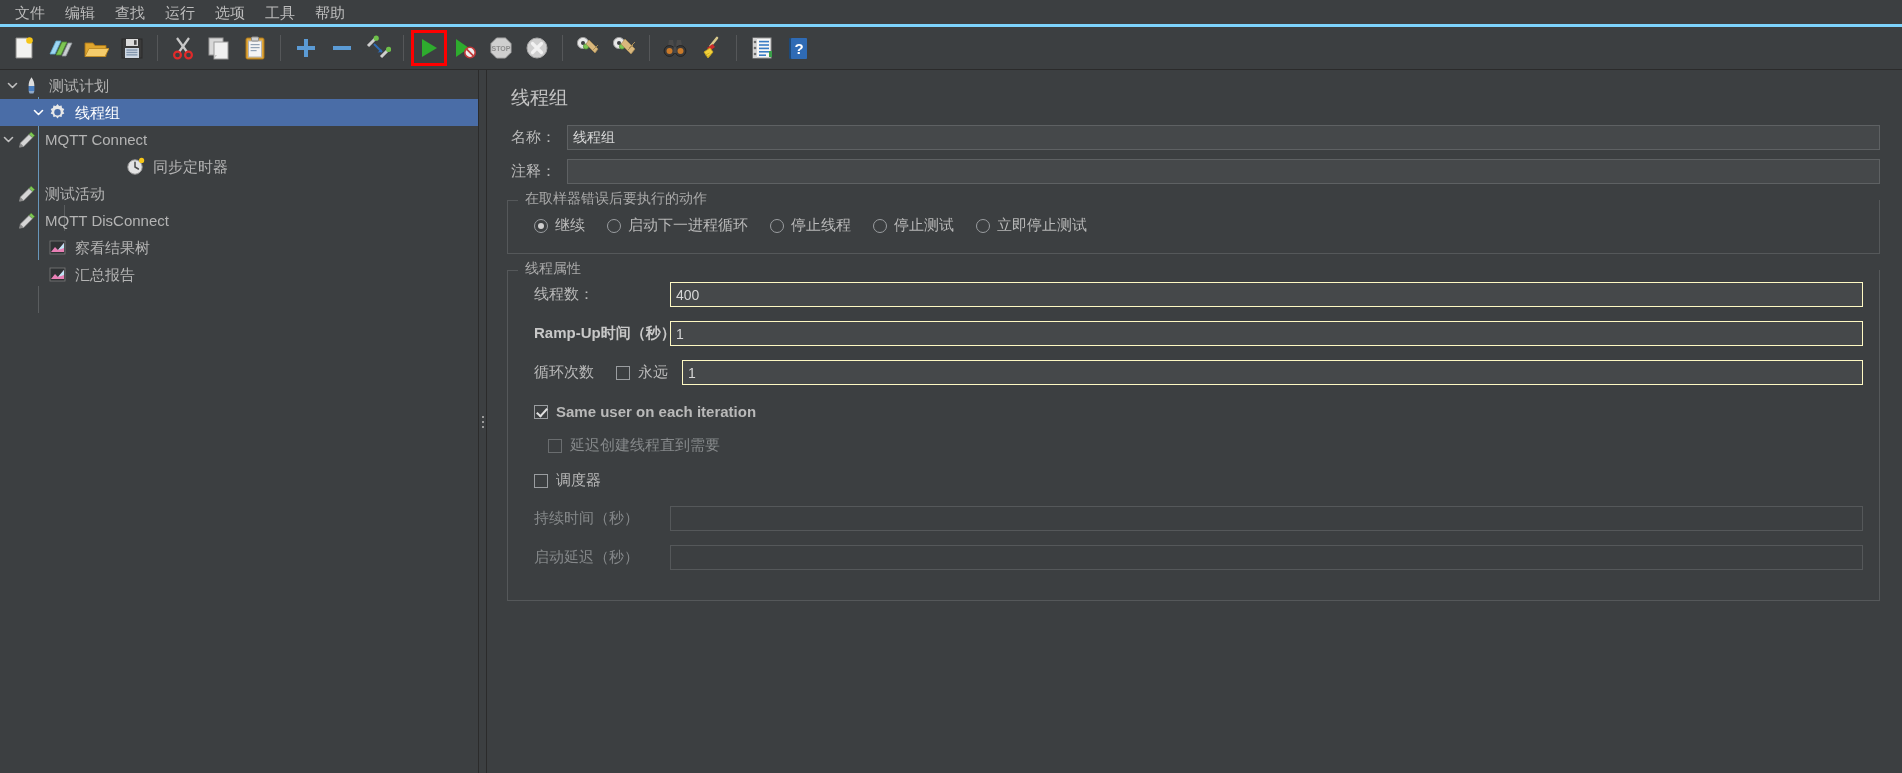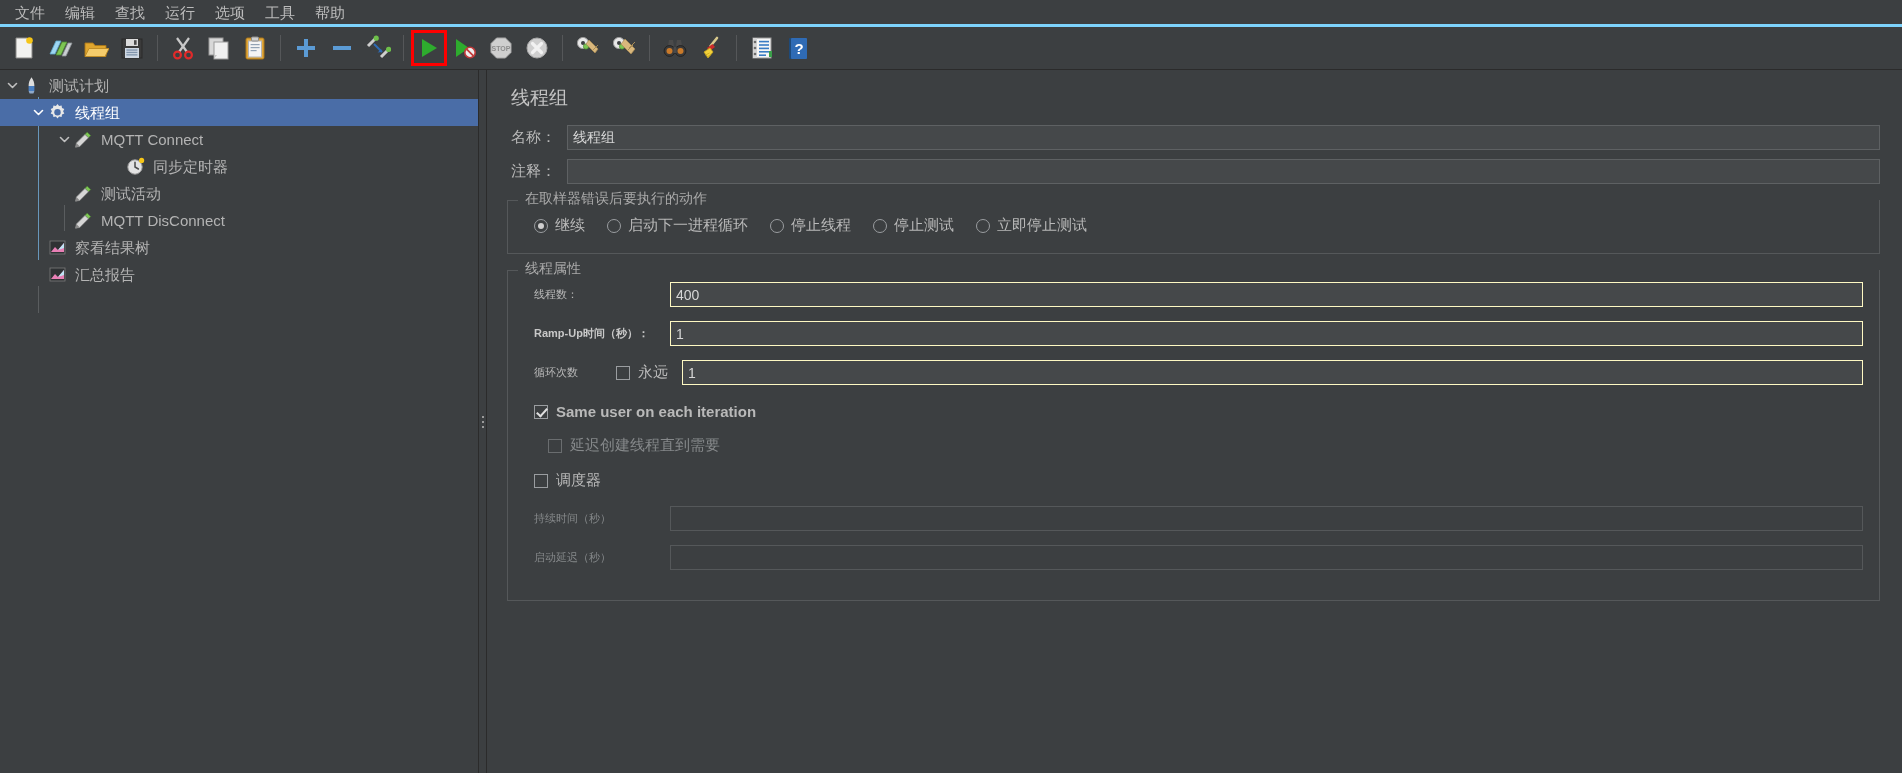--- a/index.html
+++ b/index.html
@@ -99,21 +99,21 @@
   .tree-row .twisty svg { display:block; }
   .tree-row .tre-icon {
     width: 21px; height: 21px;
     flex: 0 0 auto;
     margin-right: 7px;
     display: flex; align-items: center; justify-content: center;
   }
   .tree-row .tre-label { line-height: 1; }
   .indent-0 { padding-left: 4px; }
   .indent-1 { padding-left: 30px; }
-  .indent-2 { padding-left: 56px; }
+  .indent-2 { }
   .indent-3 { padding-left: 108px; }
   .spacer17 { width: 17px; flex: 0 0 auto; }
 
   
   .guide {
     position: absolute;
     width: 1px;
     background: #6897bb;
   }
   .guide.dim { background: #5a5d5f; }
@@ -255,21 +255,21 @@
   }
   .check-opt.dimmed { color: #86898b; }
   .check-opt.dimmed .check-mark { border-color: #6a6d6f; }
 
   .prop-row {
     display: flex;
     align-items: center;
     margin-bottom: 14px;
   }
   .prop-label {
-    font-size: 11px;
+    font-size: 15px;
     color: #b9b9b9;
     width: 150px;
     flex: 0 0 auto;
     padding-left: 14px;
     white-space: nowrap;
   }
   .prop-label.bold { font-weight: bold; color: #c8c8c8; }
   .prop-label.dimmed { color: #85888a; }
   .prop-input {
     flex: 1 1 auto;

